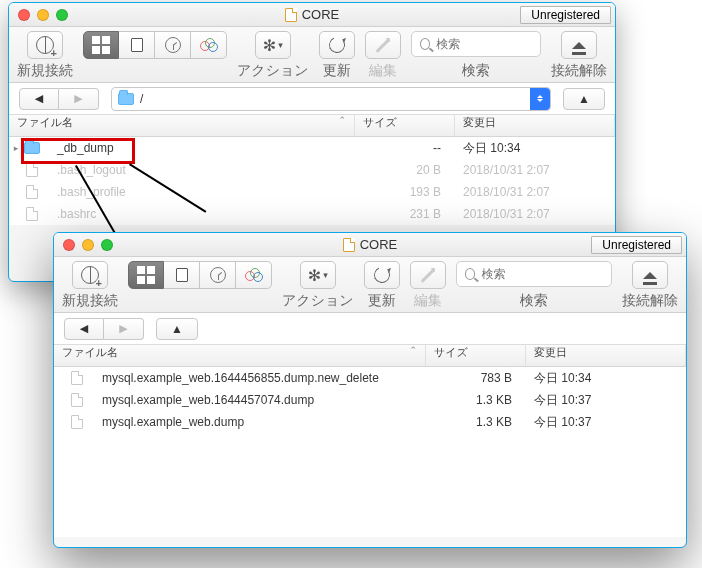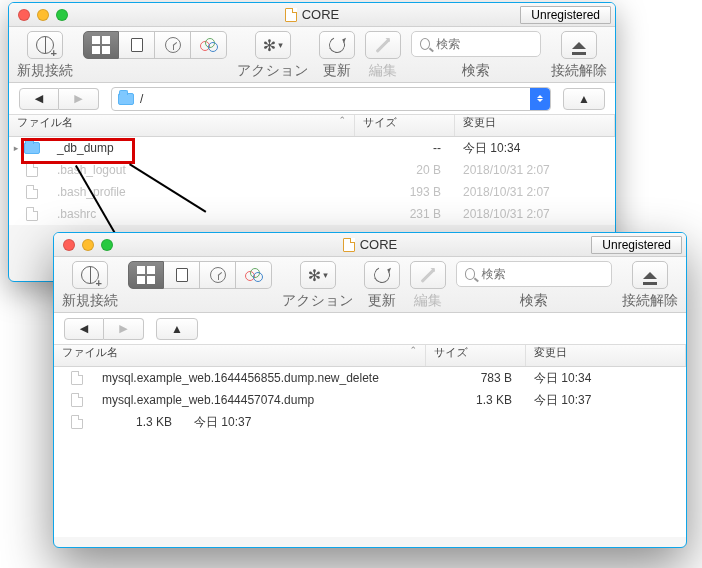--- a/index.html
+++ b/index.html
@@ -449,17 +449,18 @@
         </span>
         <span class="fname">mysql.example_web.1644457074.dump</span>
         <span class="fsize">1.3 KB</span>
         <span class="fdate">今日 10:37</span>
       </div>
       <div class="frow">
         <span class="fdisclose"></span>
         <span class="fico">
           <span class="doc-ico"></span>
         </span>
+        <span class="fname">mysql.example_web.dump</span>
         <span class="fsize">1.3 KB</span>
         <span class="fdate">今日 10:37</span>
       </div>
     </div>
 </div>
 
 </body></html>

